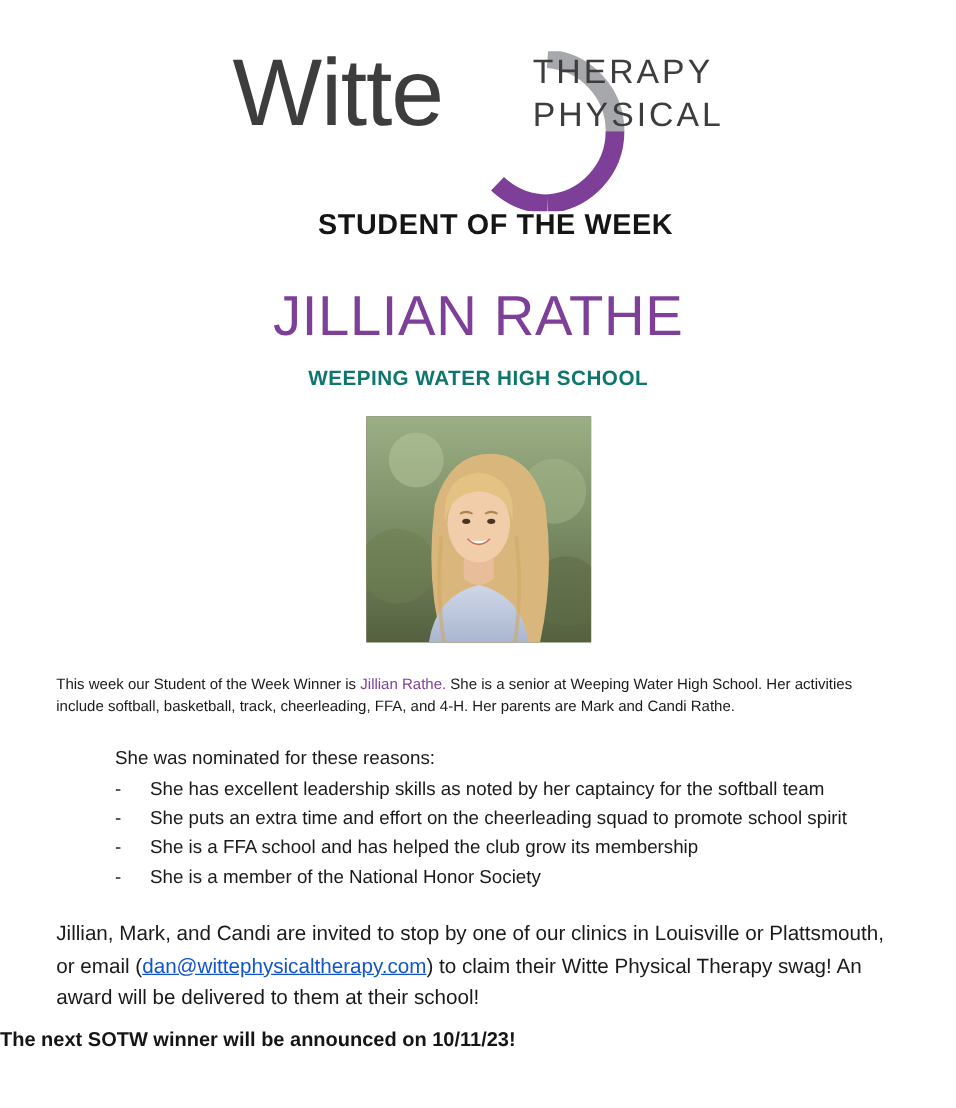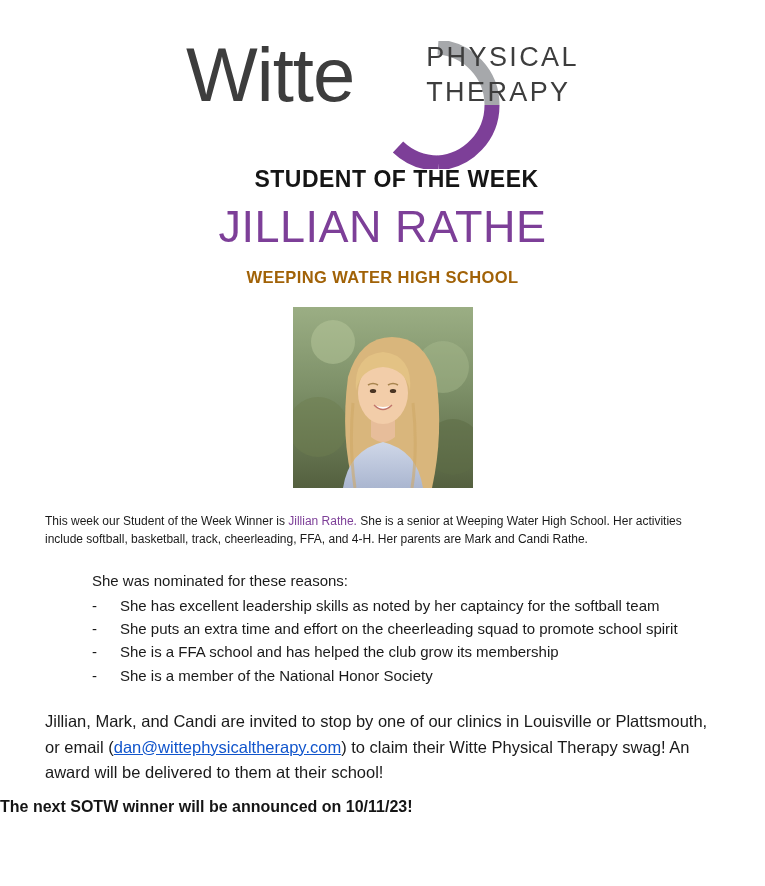--- a/index.html
+++ b/index.html
@@ -75,30 +75,30 @@
     letter-spacing: 0.5px;
     color: #151515;
     margin-top: 16px;
     padding-left: 28px;
   }
   .student-name {
     text-align: center;
     font-size: 45px;
     font-weight: 400;
     color: #7d3f98;
-    margin-top: 10px;
+    margin-top: 36px;
     letter-spacing: 0.5px;
     line-height: 1.05;
   }
   .school-name {
     text-align: center;
     font-size: 16.5px;
     font-weight: 700;
     letter-spacing: 0.4px;
-    color: #a16207;
+    color: #0f766e;
     margin-top: 18px;
   }
 
   
   .photo-wrap {
     display: flex;
     justify-content: center;
     margin-top: 20px;
   }
   .photo {
@@ -160,22 +160,22 @@
     <div class="logo-inner">
       <div class="wordmark">Witte</div>
 
       <svg class="swoosh" viewBox="0 0 128 128">
         <path d="M64 6 A58 58 0 0 1 118 64" fill="none" stroke="#a6a8ab" stroke-width="15"></path>
         <path d="M118 64 A58 58 0 0 1 64 122" fill="none" stroke="#7d3f98" stroke-width="15"></path>
         <path d="M64 122 A58 58 0 0 1 24 106" fill="none" stroke="#7d3f98" stroke-width="15"></path>
       </svg>
 
       <div class="brandlines">
+        <div>THERAPY</div>
         <div>PHYSICAL</div>
-        <div>THERAPY</div>
       </div>
     </div>
   </div>
 
   <div class="sotw-title">STUDENT OF THE WEEK</div>
   <div class="student-name">JILLIAN RATHE</div>
   <div class="school-name">WEEPING WATER HIGH SCHOOL</div>
 
   <div class="photo-wrap">
     <div class="photo">

